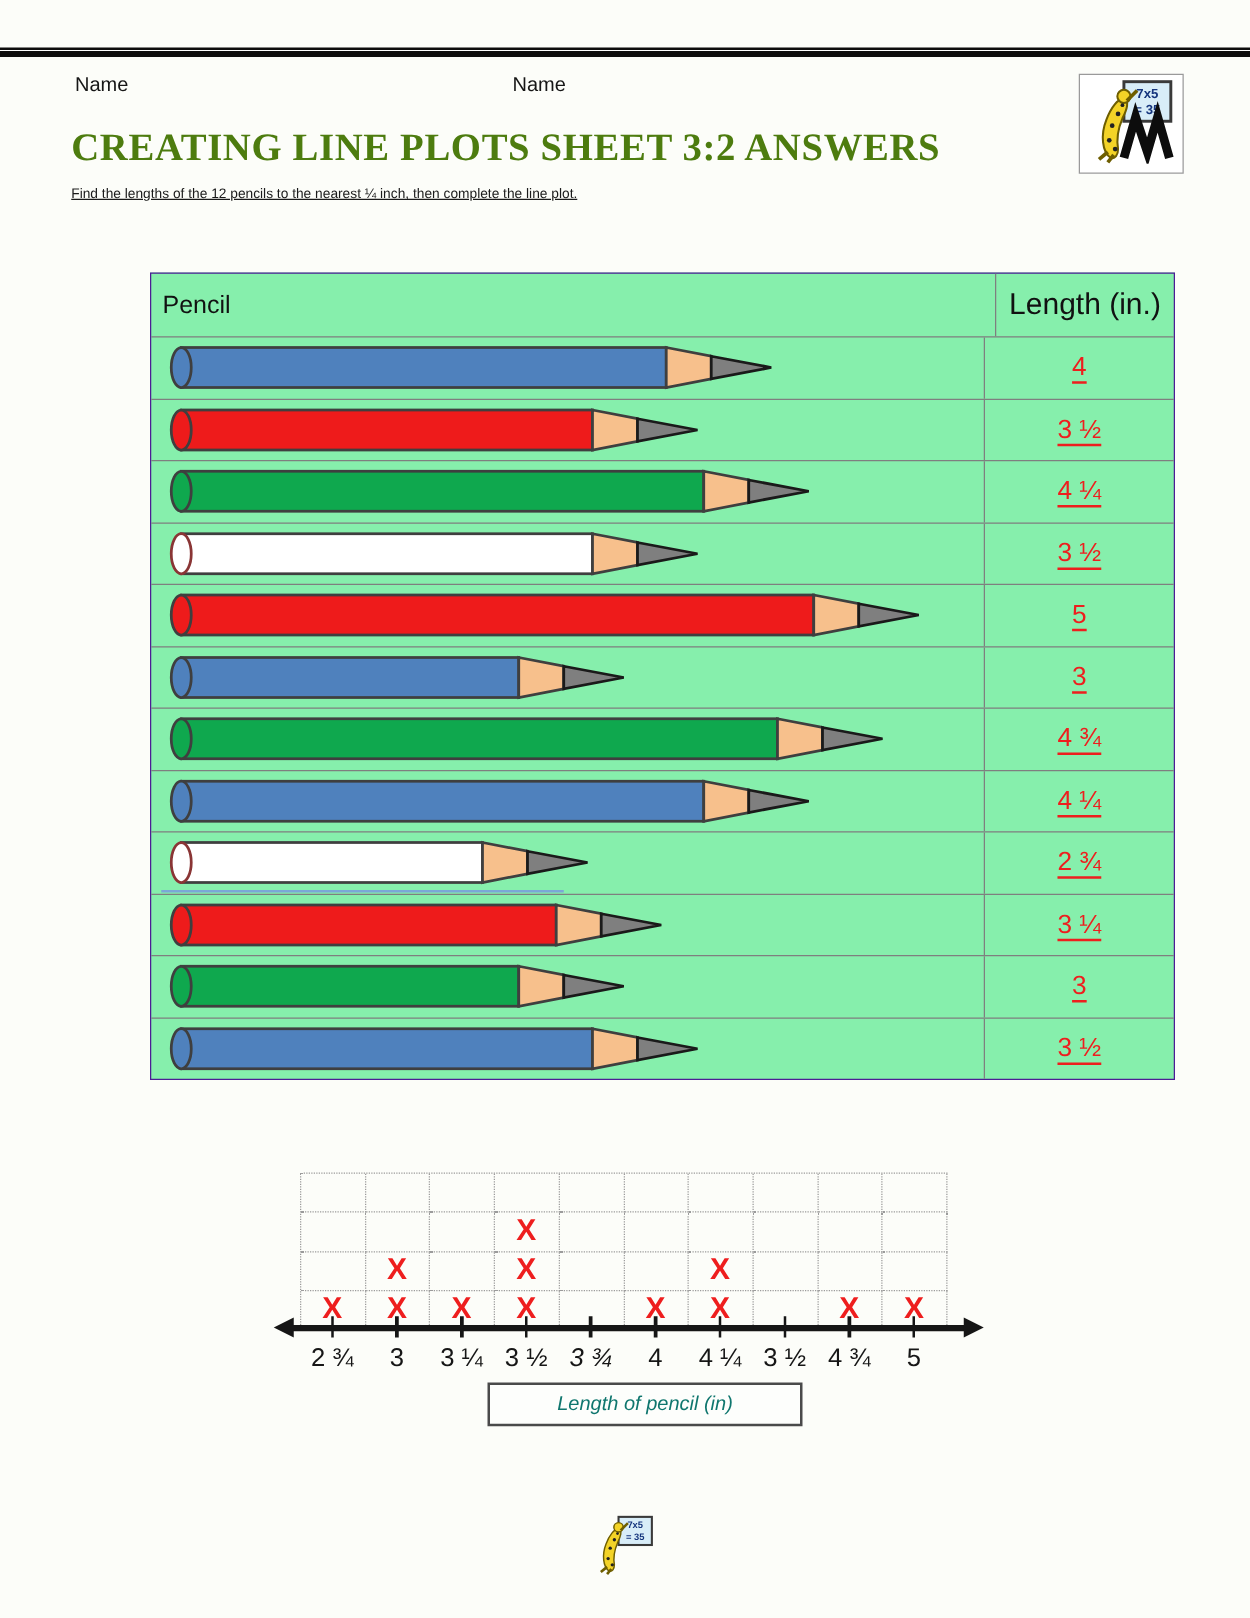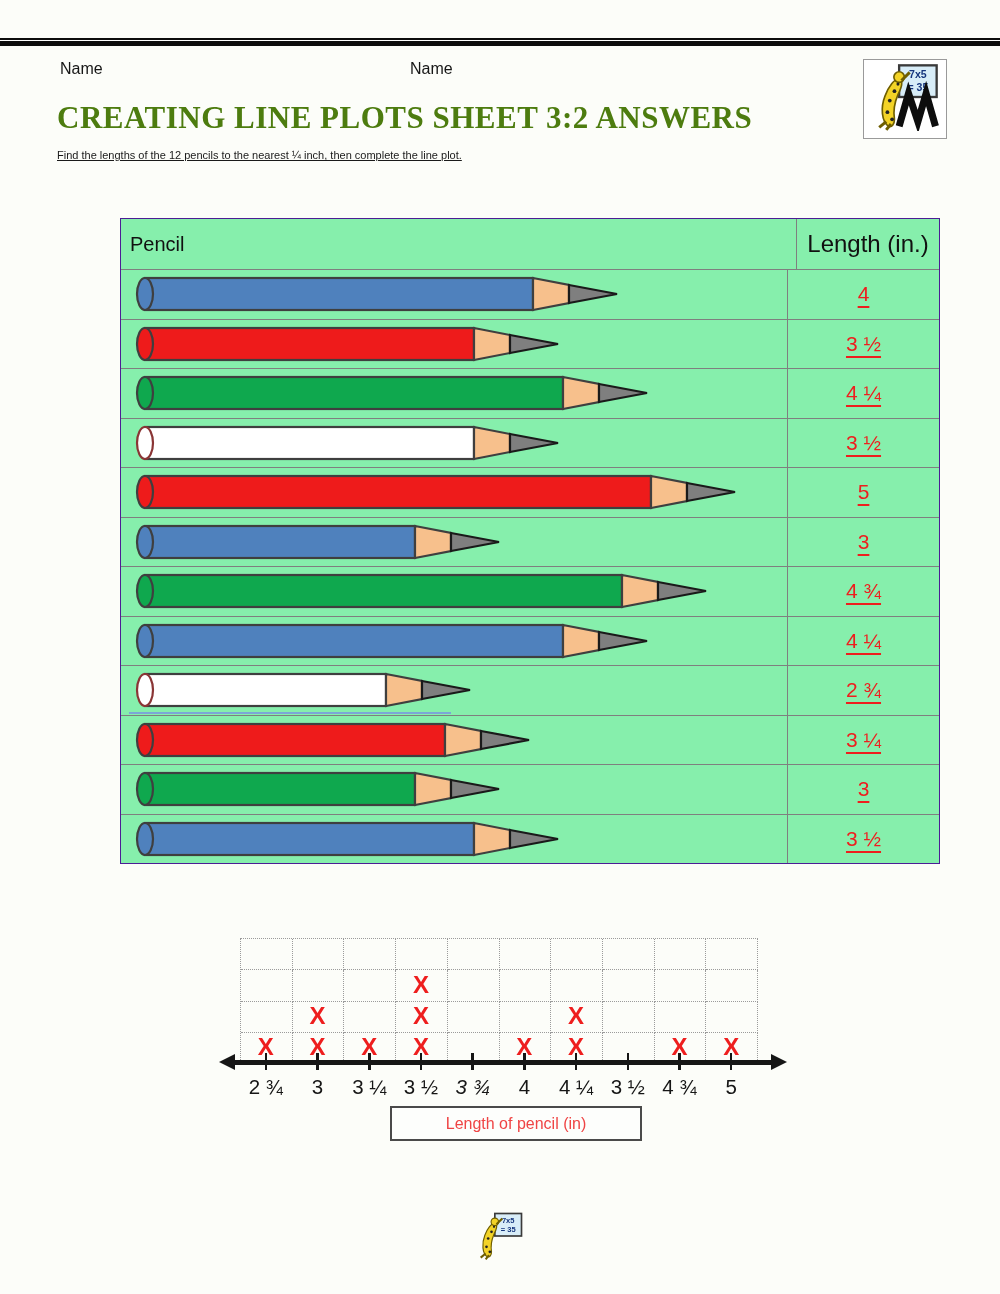--- a/index.html
+++ b/index.html
@@ -44,21 +44,21 @@
     color:#ee1e1e;font-size:24px;font-weight:bold;}
   .number-line{position:absolute;left:6px;top:124px;width:538px;height:4.5px;background:#161616;}
   .nl-arrow-left{position:absolute;left:-9px;top:118px;width:0;height:0;
     border-top:8px solid transparent;border-bottom:8px solid transparent;border-right:16px solid #161616;}
   .nl-arrow-right{position:absolute;left:543px;top:118px;width:0;height:0;
     border-top:8px solid transparent;border-bottom:8px solid transparent;border-left:16px solid #161616;}
   .tick{position:absolute;top:117px;width:2.5px;height:17px;background:#161616;}
   .tick-label{position:absolute;top:139px;width:64px;text-align:center;font-size:20.5px;color:#161616;white-space:nowrap;}
 
   .xlabel-box{position:absolute;left:390px;top:1106px;width:248px;height:31px;border:2px solid #4a4a4a;
-    background:#fdfefc;display:flex;align-items:center;justify-content:center;font-size:16px;color:#ef4444;}
+    background:#fdfefc;display:flex;align-items:center;justify-content:center;font-size:16px;color:#0f766e;font-style:italic;}
 
   .footer{position:absolute;left:0;top:1207px;width:1000px;display:flex;justify-content:center;align-items:flex-start;}
   .footer-art{margin-top:4px;margin-right:2px;}
   .footer-tagline{font-size:13.5px;font-weight:bold;color:#111;padding-left:2px;}
   .footer-rule{height:3.5px;background:#7030a0;margin:3px 0 1px 0;}
   .footer-site{font-size:27px;font-weight:bold;letter-spacing:1px;color:#ffffff;
     -webkit-text-stroke:1.4px #161616;text-shadow:1px 1px 0 #444;white-space:nowrap;}
 </style>
 </head>
 <body>

